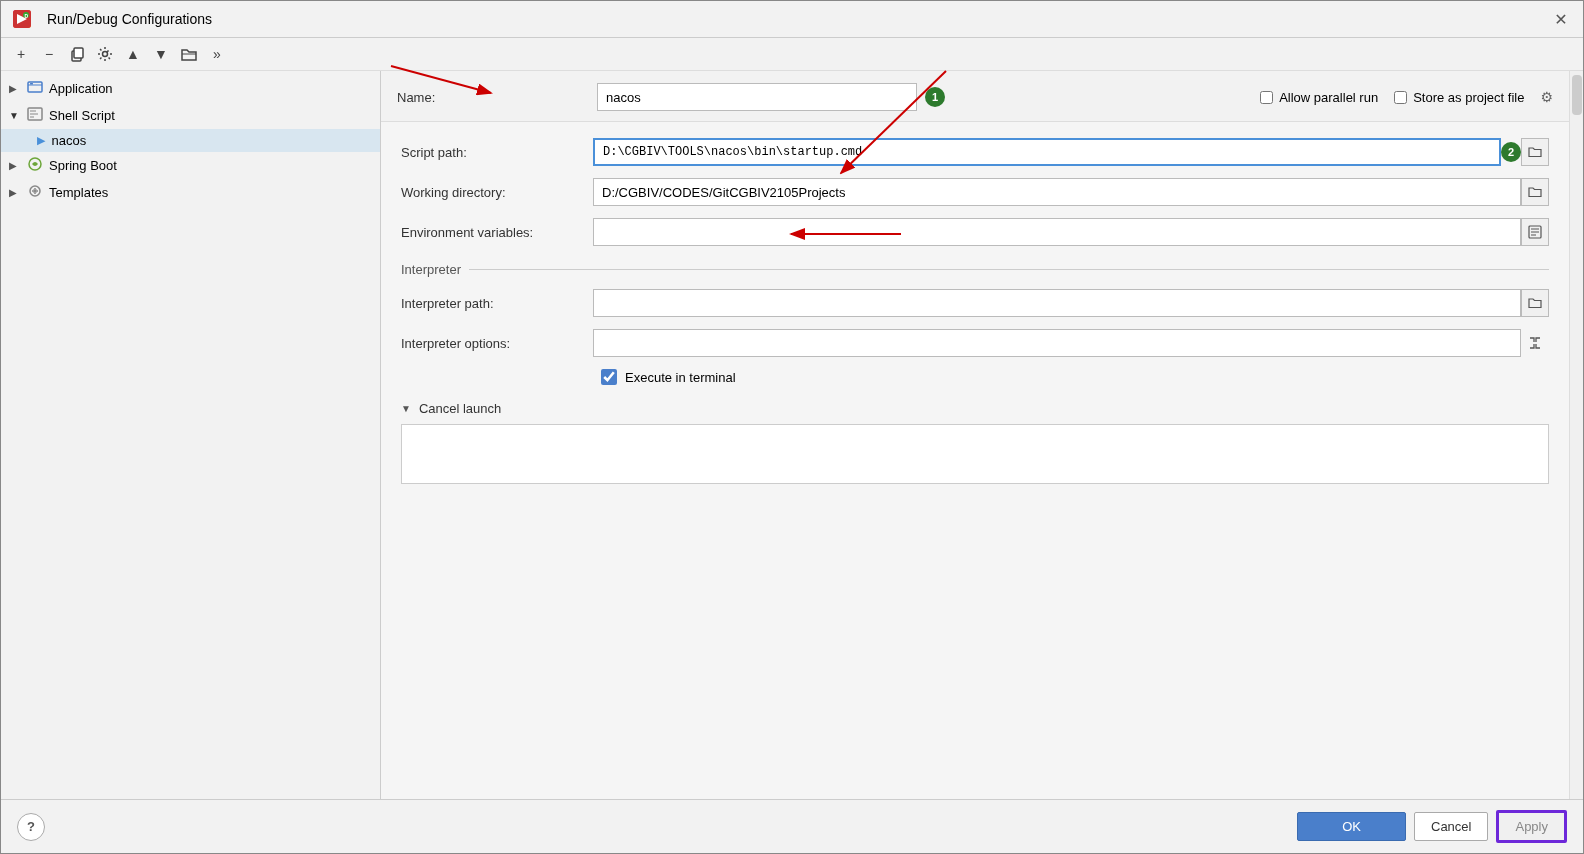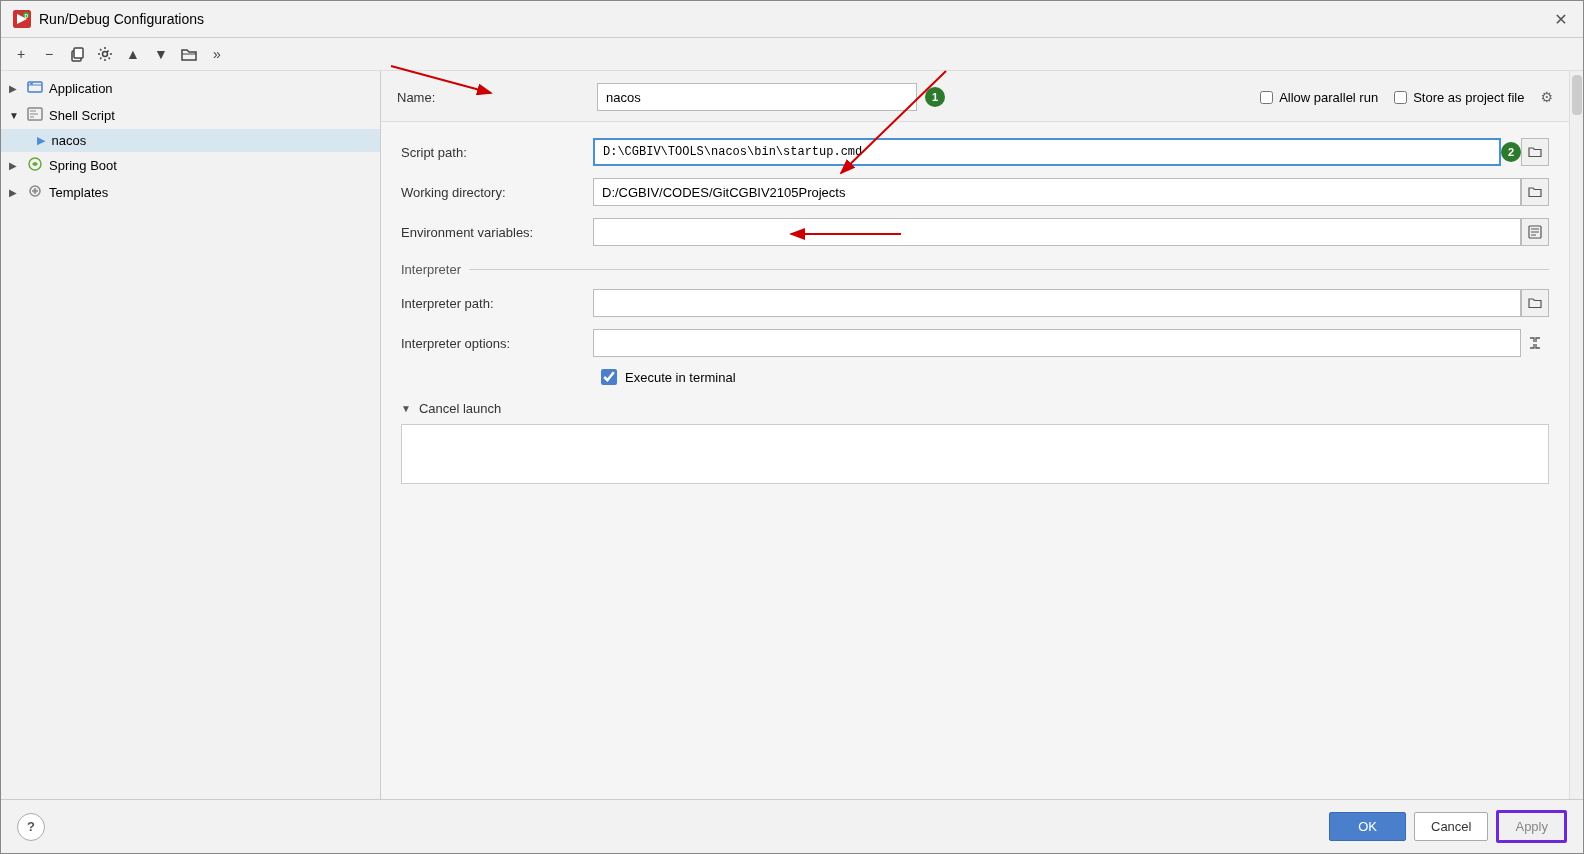--- a/index.html
+++ b/index.html
@@ -22,21 +22,21 @@
       flex-direction: column;
       position: relative;
     }
     
     .title-bar {
       display: flex;
       align-items: center;
       padding: 8px 12px;
       background: #f2f2f2;
       border-bottom: 1px solid #ccc;
-      gap: 8px;
+      gap: 16px;
     }
     .title-bar-icon {
       width: 18px; height: 18px;
       background: linear-gradient(135deg, #e05, #f80);
       border-radius: 3px;
       display: flex; align-items: center; justify-content: center;
       color: white; font-size: 10px; font-weight: bold;
     }
     .title-bar-text {
       font-size: 14px;
@@ -269,21 +269,21 @@
       border: 1px solid #aaa;
       background: white;
       cursor: pointer;
       display: flex; align-items: center; justify-content: center;
       font-size: 13px;
       font-weight: bold;
       color: #555;
     }
     .spacer { flex: 1; }
     .btn-ok {
-      padding: 6px 28px;
+      padding: 6px 44px;
       background: #4a7fcb;
       color: white;
       border: 1px solid #3a6bb0;
       cursor: pointer;
       font-size: 13px;
       font-family: inherit;
       border-radius: 2px;
     }
     .btn-cancel {
       padding: 6px 16px;

